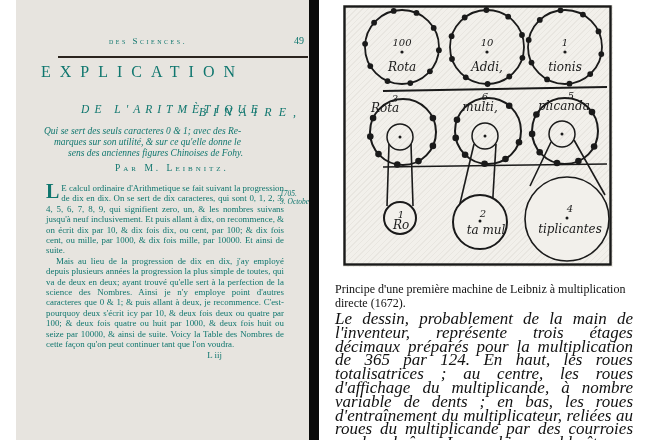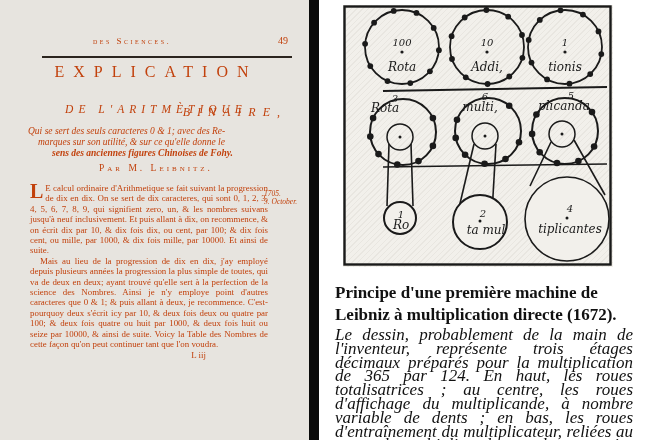--- a/index.html
+++ b/index.html
@@ -1,47 +1,47 @@
 <!DOCTYPE html>
 <html><head>
 <meta charset="utf-8">
 <style>
   html,body{margin:0;padding:0;background:#fff;}
   .stage{position:relative;width:650px;height:440px;overflow:hidden;background:#fff;
          font-family:"Liberation Serif",serif;}
   
-  .left-page{position:absolute;left:0;top:0;width:367px;height:440px;background:#e7e4df;color:#c2410c;}
+  .left-page{position:absolute;left:16px;top:0;width:367px;height:440px;background:#e7e4df;color:#0f766e;}
   .running-title{position:absolute;left:93px;top:36px;font-size:9px;letter-spacing:2.5px;font-variant:small-caps;}
   .page-number{position:absolute;left:278px;top:35px;font-size:10px;}
   .head-rule{position:absolute;left:42px;top:56px;width:250px;height:1.5px;background:#2b241e;}
-  .title1{position:absolute;left:25px;top:63px;width:262px;text-align:center;font-size:16px;letter-spacing:9px;}
+  .title1{position:absolute;left:25px;top:63px;width:262px;font-size:16px;letter-spacing:9px;}
   .title2{position:absolute;left:25px;top:88px;width:262px;text-align:center;font-size:11.5px;font-style:italic;letter-spacing:5px;margin-top:15px;}
   .title3{position:absolute;left:25px;top:105px;width:262px;text-align:right;font-size:12px;font-style:italic;letter-spacing:7px;}
   .subtitle{position:absolute;left:28px;top:126px;width:268px;font-size:9.5px;font-style:italic;line-height:10.8px;}
   .subtitle .l2{margin-left:10px;}
-  .subtitle .l3{margin-left:24px;font-weight:bold;}
+  .subtitle .l3{margin-left:24px;}
   .byline{position:absolute;left:25px;top:163px;width:262px;text-align:center;font-size:9.5px;letter-spacing:3px;font-variant:small-caps;}
   .body-col{position:absolute;left:30px;top:183px;width:238px;font-size:8.9px;line-height:10.4px;text-align:justify;}
   .para{margin:0;}
   .para.indent{text-indent:10px;}
   .dropcap{float:left;font-size:20px;line-height:17px;padding-right:2px;font-weight:bold;}
   .margin-note{position:absolute;left:264px;top:190px;font-size:7.5px;font-style:italic;line-height:8px;}
   .signature{text-align:right;padding-right:62px;}
   .page-edge{position:absolute;left:309px;top:0;width:10px;height:440px;background:#0a0a0a;}
   
   .right-panel{position:absolute;left:319px;top:0;width:321px;height:440px;background:#fff;color:#111;}
   .sketch-frame{position:absolute;left:24px;top:5px;width:270px;height:262px;
     background:
       repeating-linear-gradient(135deg, rgba(110,100,85,0.07) 0px, rgba(110,100,85,0.07) 1px, rgba(0,0,0,0) 1px, rgba(0,0,0,0) 4px),
       #f2f0eb;}
   .sketch-frame svg{display:block;}
   .sk-num{font-family:"DejaVu Serif",serif;font-style:italic;font-size:10px;fill:#1a1a1a;text-anchor:middle;}
   .sk-lab{font-family:"DejaVu Serif",serif;font-style:italic;font-size:12px;fill:#1a1a1a;text-anchor:middle;}
   .caption{position:absolute;left:16px;top:282px;width:298px;}
-  .cap-title{font-weight:bold;font-size:17px;line-height:22px;}
+  .cap-title{font-weight:normal;font-size:12px;line-height:14px;}
   .cap-body{font-style:italic;font-size:17px;line-height:13.8px;text-align:justify;margin-top:2px;}
   .cap-credit{font-size:9px;margin-top:1px;color:#222;}
 </style>
 </head>
 <body>
 
 <div class="stage">
 
   <div class="left-page">
     <div class="running-title">des Sciences.</div>

